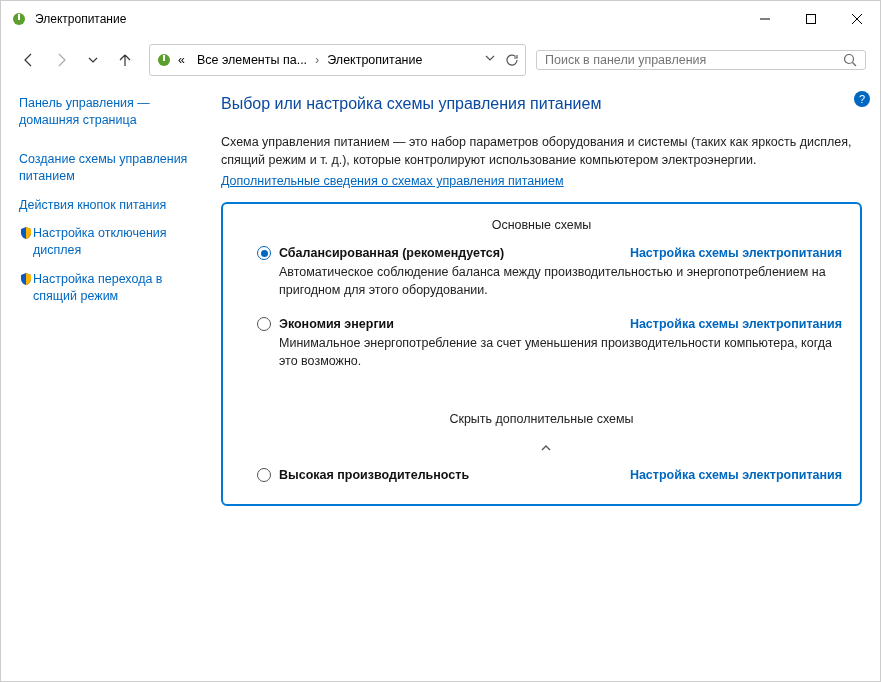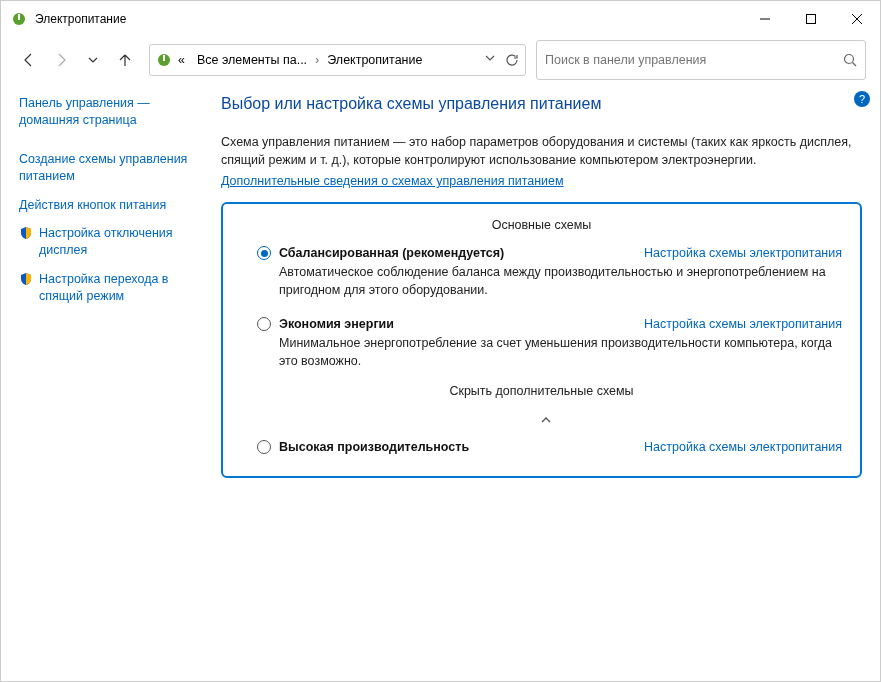--- a/index.html
+++ b/index.html
@@ -11,52 +11,52 @@
 .titlebar .win-btn { width: 46px; height: 36px; display: flex; align-items: center; justify-content: center; cursor: pointer; }
 .titlebar .win-btn svg { width: 10px; height: 10px; }
 
 .toolbar { height: 46px; display: flex; align-items: center; padding: 0 14px; gap: 4px; }
 .nav-btn { width: 28px; height: 28px; display: flex; align-items: center; justify-content: center; cursor: pointer; color: #444; }
 .nav-btn.disabled { color: #aaa; cursor: default; }
 .address { flex: 1; height: 32px; border: 1px solid #ccc; border-radius: 3px; display: flex; align-items: center; padding: 0 6px; margin: 0 6px; font-size: 12.5px; }
 .address .crumb { padding: 0 6px; cursor: pointer; white-space: nowrap; overflow: hidden; text-overflow: ellipsis; }
 .address .chev { color: #666; padding: 0 2px; }
 .address .addr-right { margin-left: auto; display: flex; gap: 10px; color: #555; }
-.searchbox { width: 330px; height: 40px; border: 1px solid #ccc; border-radius: 3px; display: flex; align-items: center; padding: 0 8px; }
+.searchbox { width: 330px; height: 20px; border: 1px solid #ccc; border-radius: 3px; display: flex; align-items: center; padding: 0 8px; }
 .searchbox input { flex: 1; border: none; outline: none; font-size: 12.5px; background: transparent; }
 .searchbox .s-icon { color: #666; }
 
 .body { display: flex; height: calc(100% - 82px); padding: 12px 18px 10px 18px; position: relative; }
 .help-badge { position: absolute; top: 8px; right: 10px; width: 16px; height: 16px; border-radius: 50%; background: #0067c0; color: #fff; font-size: 11px; display: flex; align-items: center; justify-content: center; cursor: pointer; }
 
 .sidebar { width: 190px; flex-shrink: 0; padding-right: 10px; display: flex; flex-direction: column; }
 .sidebar a, .sidebar .slink { display: block; font-size: 12.5px; color: #0067c0; text-decoration: none; margin-bottom: 12px; cursor: pointer; line-height: 1.35; }
-.sidebar .slink.has-icon { display: flex; gap: 6px; }
+.sidebar .slink.has-icon { display: flex; gap: 0; }
 .sidebar .slink .side-icon { flex-shrink: 0; width: 14px; margin-top: 1px; }
 .sidebar .seealso { margin-top: auto; }
 .sidebar .seealso .hdr { font-size: 12px; color: #666; margin-bottom: 10px; }
 
 .main { flex: 1; padding-left: 12px; }
 .main h1 { font-size: 16px; font-weight: 400; color: #0a4aa0; margin-bottom: 20px; }
 .main .intro { font-size: 12.5px; color: #222; line-height: 1.45; margin-bottom: 2px; }
 .main .learn { font-size: 12.5px; color: #0067c0; text-decoration: underline; cursor: pointer; display: inline-block; margin-bottom: 14px; }
 
 .group { border: 2px solid #0078d4; border-radius: 6px; padding: 14px 18px 18px 18px; position: relative; }
 .legend { position: relative; display: flex; align-items: center; font-size: 12.5px; color: #222; margin-bottom: 10px; flex-direction: column; }
 .legend .line { flex: 1; height: 1px; background: #ccc; margin-left: 10px; }
-.legend.sub { margin-top: 0; gap: 8px; }
+.legend.sub { margin-top: 28px; gap: 8px; }
 .legend .collapse { margin-left: 8px; color: #555; cursor: pointer; font-size: 11px; }
 
 .plan { padding: 4px 0 4px 16px; }
 .plan-head { display: flex; align-items: center; }
 .plan-head .radio { width: 14px; height: 14px; border: 1.5px solid #555; border-radius: 50%; margin-right: 8px; display: flex; align-items: center; justify-content: center; cursor: pointer; flex-shrink: 0; }
 .plan-head .radio.checked { border-color: #0067c0; }
 .plan-head .radio.checked::after { content: ""; width: 7px; height: 7px; background: #0067c0; border-radius: 50%; }
 .plan-head .pname { font-size: 12.5px; font-weight: 600; color: #111; }
-.plan-head .paction { font-size: 12.5px; color: #0067c0; cursor: pointer; margin-left: auto; }
+.plan-head .paction { font-size: 12.5px; color: #0067c0; cursor: pointer; margin-left: auto; font-weight: bold; }
 .plan-desc { font-size: 12.5px; color: #222; line-height: 1.4; margin: 4px 0 10px 22px; }
 .plan-desc.last { margin-bottom: 0; }
 
 svg { display: block; }
 </style>
 </head>
 <body>
 
 <div class="titlebar">
   <span class="app-icon">

